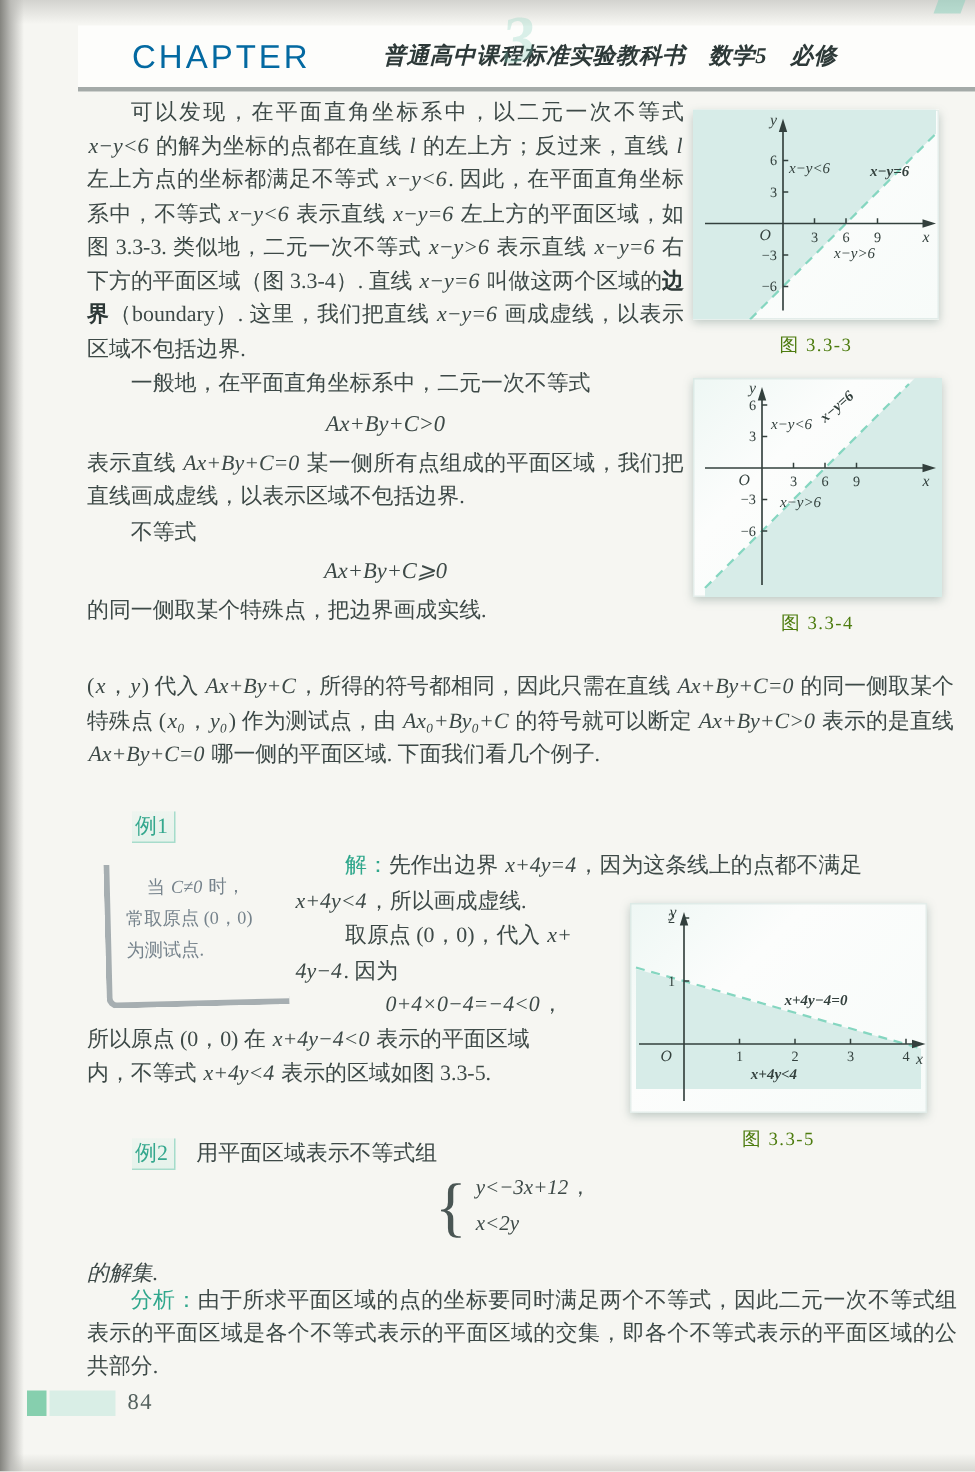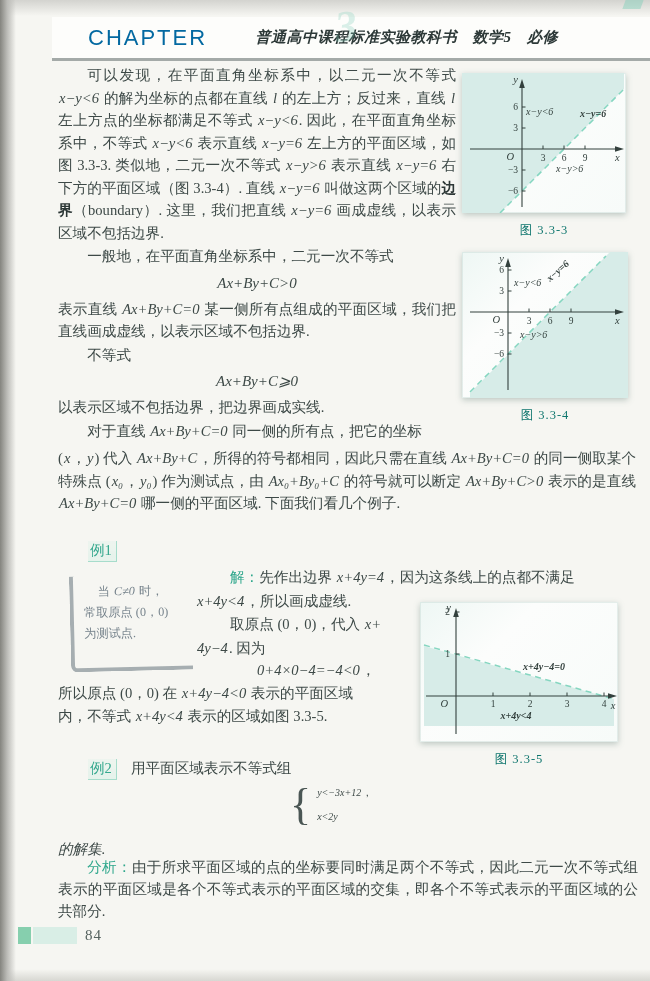--- a/index.html
+++ b/index.html
@@ -45,27 +45,27 @@
   
   .note-bracket{position:absolute;left:70px;top:575px;width:118px;height:92px;
     border-left:4px solid #99a2a6;border-bottom:4px solid #99a2a6;
     border-bottom-left-radius:7px;transform:rotate(-1.4deg);opacity:.85;}
   .note-text{position:absolute;left:84px;top:581px;width:112px;font-size:12.2px;
     line-height:21px;color:#76838c;transform:rotate(-.6deg);}
   .note-text .nl1{margin-left:14px;}
   
   .system{position:absolute;left:290px;top:781px;display:flex;align-items:center;color:#3d4947;}
   .brace{font-size:44px;font-weight:300;line-height:46px;margin-right:5px;color:#4a5654;}
-  .sys-lines{font-size:10px;line-height:24px;}
+  .sys-lines{font-size:14px;line-height:24px;}
   
   .fig{position:absolute;text-align:center;}
   .fig .box{display:block;background:linear-gradient(135deg,#eef7f4,#fcfdfc 35%,#f7fbf9);
     box-shadow:0 2px 6px rgba(110,135,128,.42), inset 0 0 0 1px rgba(185,208,202,.35);}
   .fig svg{display:block;}
-  .fig-cap{display:block;margin-top:9px;font-size:12.5px;color:#0f766e;letter-spacing:1px;}
+  .fig-cap{display:block;margin-top:9px;font-size:12.5px;color:#4d7c0f;letter-spacing:1px;}
   svg text{font-family:"Liberation Serif","DejaVu Serif",serif;fill:#33403d;}
   .ax-num{font-size:9.5px;}
   .ax-var{font-size:10.5px;font-style:italic;}
   .rg{font-size:10px;font-style:italic;}
   .rg-b{font-weight:700;}
   
   .footer{position:absolute;left:18px;top:927px;display:flex;align-items:center;}
   .blk-dark{width:13px;height:17px;background:#86cfae;}
   .blk-light{width:44px;height:17px;background:#d9eee6;margin-left:2px;}
   .pagenum{margin-left:8px;font-size:15px;color:#55625f;letter-spacing:1px;}
@@ -84,22 +84,21 @@
   </div>
   <div class="corner-mark"></div>
 
   <div class="col-main">
     <p class="para indent"><span class="sg-t">可以发现，在平面直角坐标系中，以二元一次不等式 </span><span class="sg-m">x−y&lt;6</span><span class="sg-t"> 的解为坐标的点都在直线 </span><span class="sg-m">l</span><span class="sg-t"> 的左上方；反过来，直线 </span><span class="sg-m">l</span><span class="sg-t"> 左上方点的坐标都满足不等式 </span><span class="sg-m">x−y&lt;6</span><span class="sg-t">. 因此，在平面直角坐标系中，不等式 </span><span class="sg-m">x−y&lt;6</span><span class="sg-t"> 表示直线 </span><span class="sg-m">x−y=6</span><span class="sg-t"> 左上方的平面区域，如图 3.3-3. 类似地，二元一次不等式 </span><span class="sg-m">x−y&gt;6</span><span class="sg-t"> 表示直线 </span><span class="sg-m">x−y=6</span><span class="sg-t"> 右下方的平面区域（图 3.3-4）. 直线 </span><span class="sg-m">x−y=6</span><span class="sg-t"> 叫做这两个区域的</span><span class="sg-b">边界</span><span class="sg-t">（boundary）. 这里，我们把直线 </span><span class="sg-m">x−y=6</span><span class="sg-t"> 画成虚线，以表示区域不包括边界.</span></p>
     <p class="para indent"><span class="sg-t">一般地，在平面直角坐标系中，二元一次不等式</span></p>
     <div class="formula"><span class="sg-m">Ax+By+C&gt;0</span></div>
     <p class="para"><span class="sg-t">表示直线 </span><span class="sg-m">Ax+By+C=0</span><span class="sg-t"> 某一侧所有点组成的平面区域，我们把直线画成虚线，以表示区域不包括边界.</span></p>
     <p class="para indent"><span class="sg-t">不等式</span></p>
     <div class="formula"><span class="sg-m">Ax+By+C⩾0</span></div>
-    <p class="para"><span class="sg-t">以表示区域不包括边界，把边界画成实线.</span></p>
-    <p class="para indent"><span class="sg-t">对于直线 </span><span class="sg-m">Ax+By+C=0</span><span class="sg-t"> 同一侧的所有点，把它的坐标</span></p>
+    <p class="para"><span class="sg-t">的同一侧取某个特殊点，把边界画成实线.</span></p>
   </div>
 
   <p class="para col-wide"><span class="sg-t">(</span><span class="sg-m">x</span><span class="sg-t">，</span><span class="sg-m">y</span><span class="sg-t">) 代入 </span><span class="sg-m">Ax+By+C</span><span class="sg-t">，所得的符号都相同，因此只需在直线 </span><span class="sg-m">Ax+By+C=0</span><span class="sg-t"> 的同一侧取某个特殊点 (</span><span class="sg-m">x₀</span><span class="sg-t">，</span><span class="sg-m">y₀</span><span class="sg-t">) 作为测试点，由 </span><span class="sg-m">Ax₀+By₀+C</span><span class="sg-t"> 的符号就可以断定 </span><span class="sg-m">Ax+By+C&gt;0</span><span class="sg-t"> 表示的是直线 </span><span class="sg-m">Ax+By+C=0</span><span class="sg-t"> 哪一侧的平面区域. 下面我们看几个例子.</span></p>
 
   <figure class="fig" style="left:462px;top:73px;margin:0;">
     <span class="box">
         <svg width="164" height="140" viewBox="0 0 164 140">
       <polygon points="38,140 162,16 162,0 0,0 0,140" fill="#d7ece8"></polygon>
       <line x1="38" y1="140" x2="162" y2="16" stroke="#85d6c0" stroke-width="1.5" stroke-dasharray="6 4.5"></line>
       <line x1="8" y1="76" x2="157" y2="76" stroke="#33403d" stroke-width="1.1"></line>

